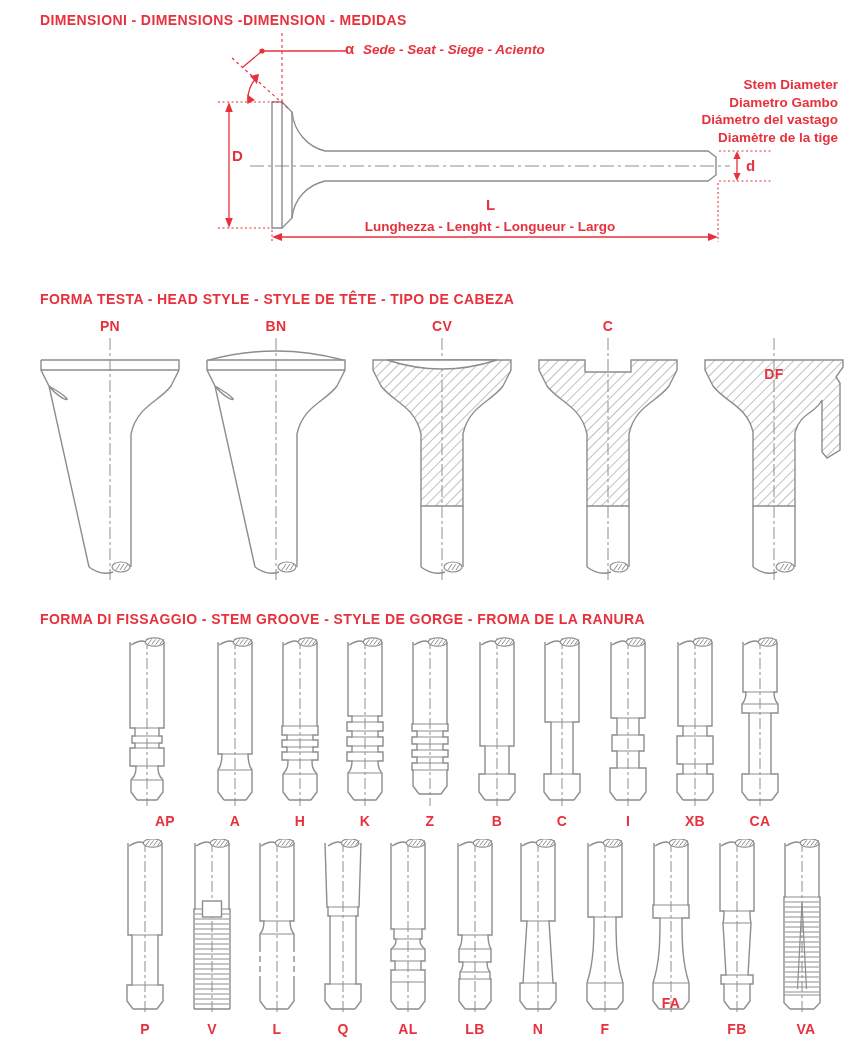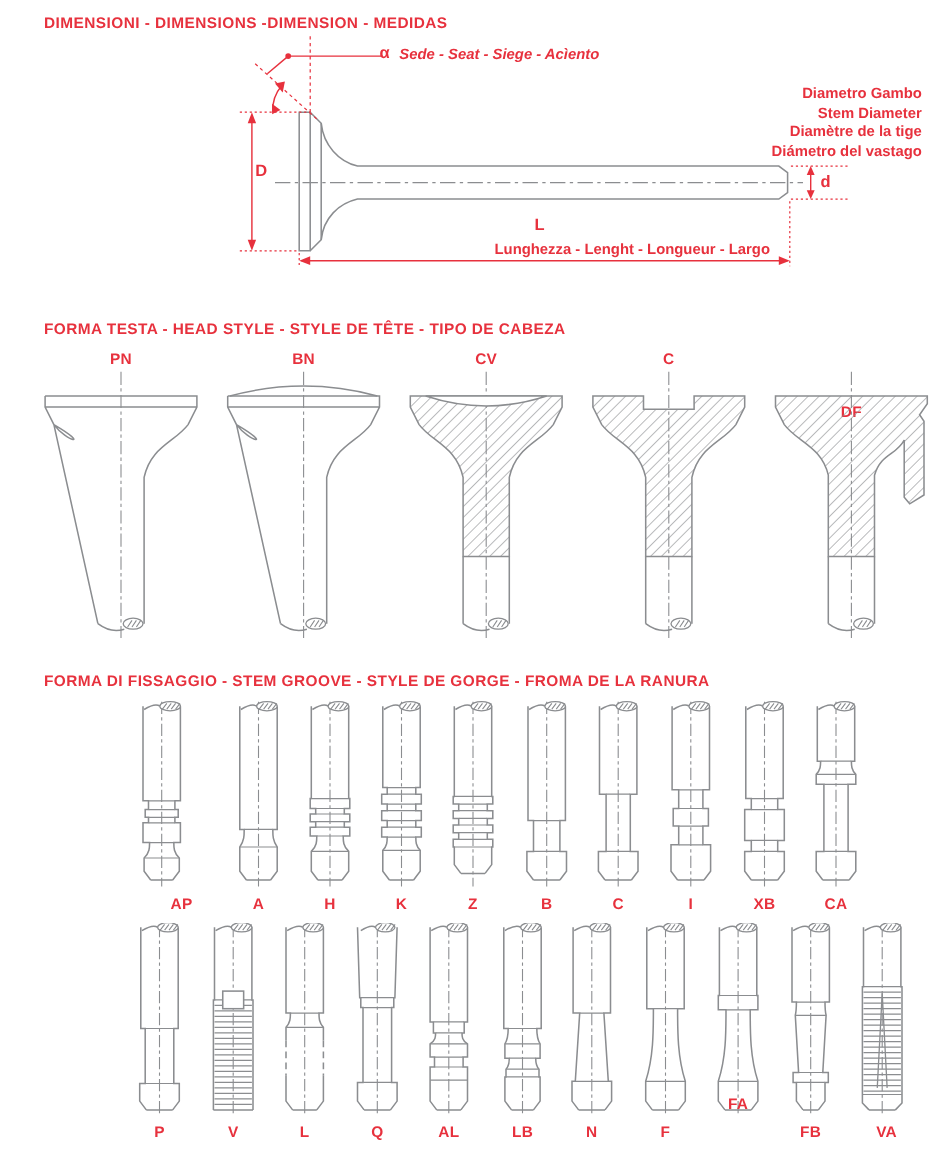--- a/index.html
+++ b/index.html
@@ -58,29 +58,29 @@
       <path d="M508,207 L498,203 L498,211 Z"></path>
     </g>
   </svg>
 
   <div class="dim-sym" style="left:345px;top:40px;">α</div>
   <div class="dim-label" style="left:363px;top:41px;font-style:italic;">Sede - Seat - Siege - Acìento</div>
 
   <div class="dim-sym" style="left:232px;top:147px;">D</div>
 
   <div class="dim-label" style="left:600px;top:76px;width:238px;text-align:right;">
+    <div>Stem Diameter</div>
     <div>Diametro Gambo</div>
-    <div>Stem Diameter</div>
+    <div>Diámetro del vastago</div>
     <div>Diamètre de la tige</div>
-    <div>Diámetro del vastago</div>
   </div>
   <div class="dim-sym" style="left:746px;top:157px;">d</div>
 
   <div class="dim-sym" style="left:486px;top:196px;">L</div>
-  <div class="dim-label" style="left:280px;top:218px;width:420px;text-align:right;">Lunghezza - Lenght - Longueur - Largo</div>
+  <div class="dim-label" style="left:280px;top:218px;width:420px;text-align:center;">Lunghezza - Lenght - Longueur - Largo</div>
 
   <div class="sec-title" style="left:40px;top:291px;">FORMA TESTA - HEAD STYLE - STYLE DE TÊTE - TIPO DE CABEZA</div>
   <div id="heads-row">
       <div class="code-label head-label" style="left: 78px; top: 318px;">PN</div>
       <div class="abs" style="left: 25px; top: 336px;">
         <svg width="170" height="250" viewBox="0 0 170 250">
           <path d="M85,2 L85,244" stroke="#8b8d90" stroke-width="1" stroke-dasharray="12 3 3 3" fill="none"></path>
           <path d="M16,24 L154,24 L154,34 L146,50 C134,66 112,70 106,98 L106,231 M16,24 L16,34 L24,50 C58,70 36,66 24,50 L64,231 M16,34 L154,34" stroke="#8b8d90" stroke-width="1.4" fill="none"></path>
           <path d="M64,231 Q76,240 88,236" stroke="#8b8d90" stroke-width="1.4" fill="none"></path>
     <ellipse cx="96" cy="231" rx="9" ry="5" fill="#fff" stroke="#8b8d90" stroke-width="1.2"></ellipse>

